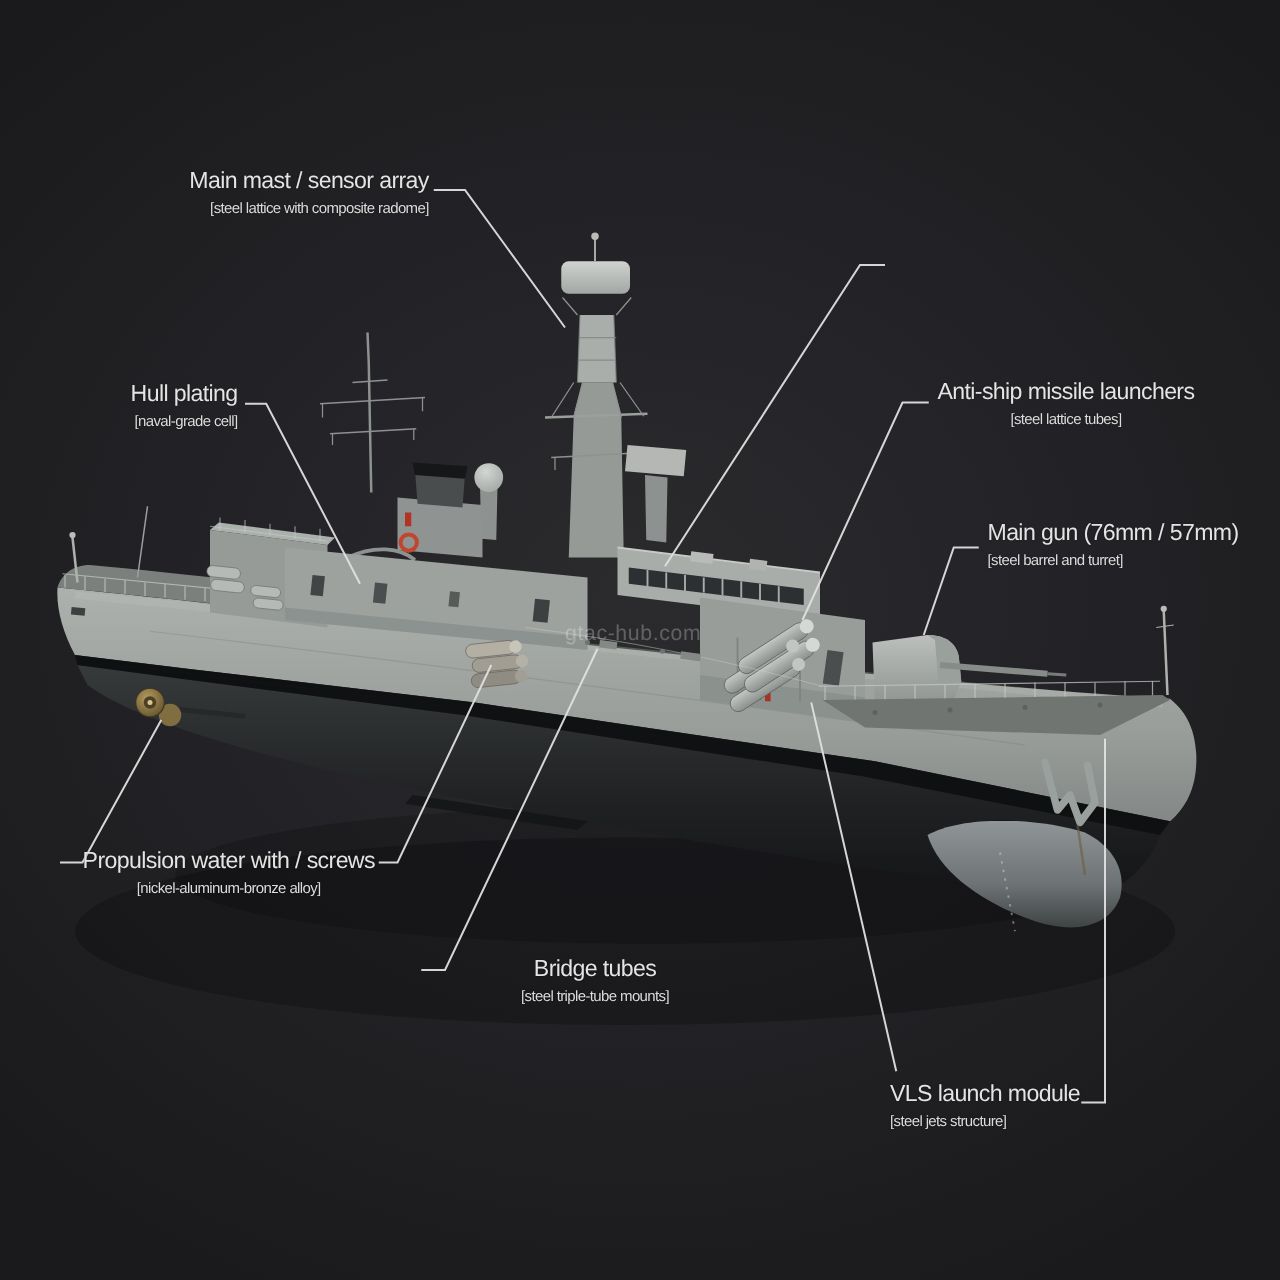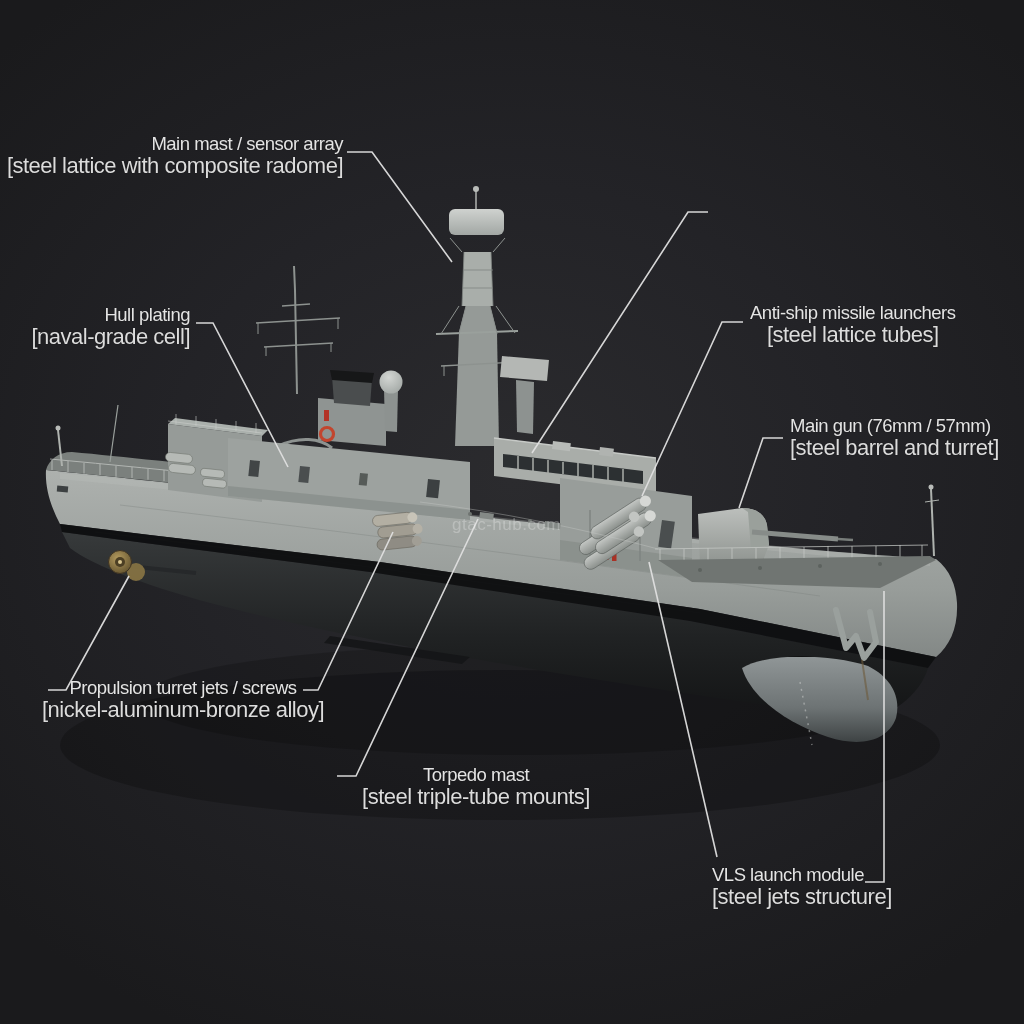--- a/index.html
+++ b/index.html
@@ -7,25 +7,25 @@
     position:relative;width:1024px;height:1024px;overflow:hidden;
     background:radial-gradient(ellipse 70% 60% at 50% 47%, #2b2b2e 0%, #232327 48%, #1a1a1c 100%);
     font-family:"Liberation Sans", sans-serif;
   }
   .stage svg{position:absolute;left:0;top:0;}
   .lbl{
     position:absolute;color:#e4e4e4;white-space:nowrap;
     font-size:18.5px;line-height:22px;letter-spacing:-0.5px;
     text-shadow:0 0 1px rgba(0,0,0,.6);
   }
-  .lbl .sub{display:block;font-size:22px;color:#dcdcdc;}
+  .lbl .sub{display:block;font-size:12px;color:#dcdcdc;}
   .lbl.right{text-align:right;}
   .lbl.center{transform:translateX(-50%);text-align:center;}
   .watermark{
-    position:absolute;left:452px;top:515px;
+    position:absolute;left:452px;top:497px;
     font-size:17px;letter-spacing:.5px;color:rgba(255,255,255,.26);
   }
 </style>
 </head>
 <body>
 
 <div class="stage">
 
 <svg width="1024" height="1024" viewBox="0 0 1024 1024">
   <defs>
@@ -302,26 +302,26 @@
   <span>Anti-ship missile launchers</span>
   <span class="sub">[steel lattice tubes]</span>
 </div>
 
 <div class="lbl" style="left:790px;top:415px;">
   <span>Main gun (76mm / 57mm)</span>
   <span class="sub">[steel barrel and turret]</span>
 </div>
 
 <div class="lbl center" style="left:183px;top:677px;">
-  <span>Propulsion turret jets / screws</span>
+  <span>Propulsion water with / screws</span>
   <span class="sub">[nickel-aluminum-bronze alloy]</span>
 </div>
 
 <div class="lbl center" style="left:476px;top:764px;">
-  <span>Torpedo mast</span>
+  <span>Bridge tubes</span>
   <span class="sub">[steel triple-tube mounts]</span>
 </div>
 
 <div class="lbl" style="left:712px;top:864px;">
   <span>VLS launch module</span>
   <span class="sub">[steel jets structure]</span>
 </div>
 
 </div>
 

